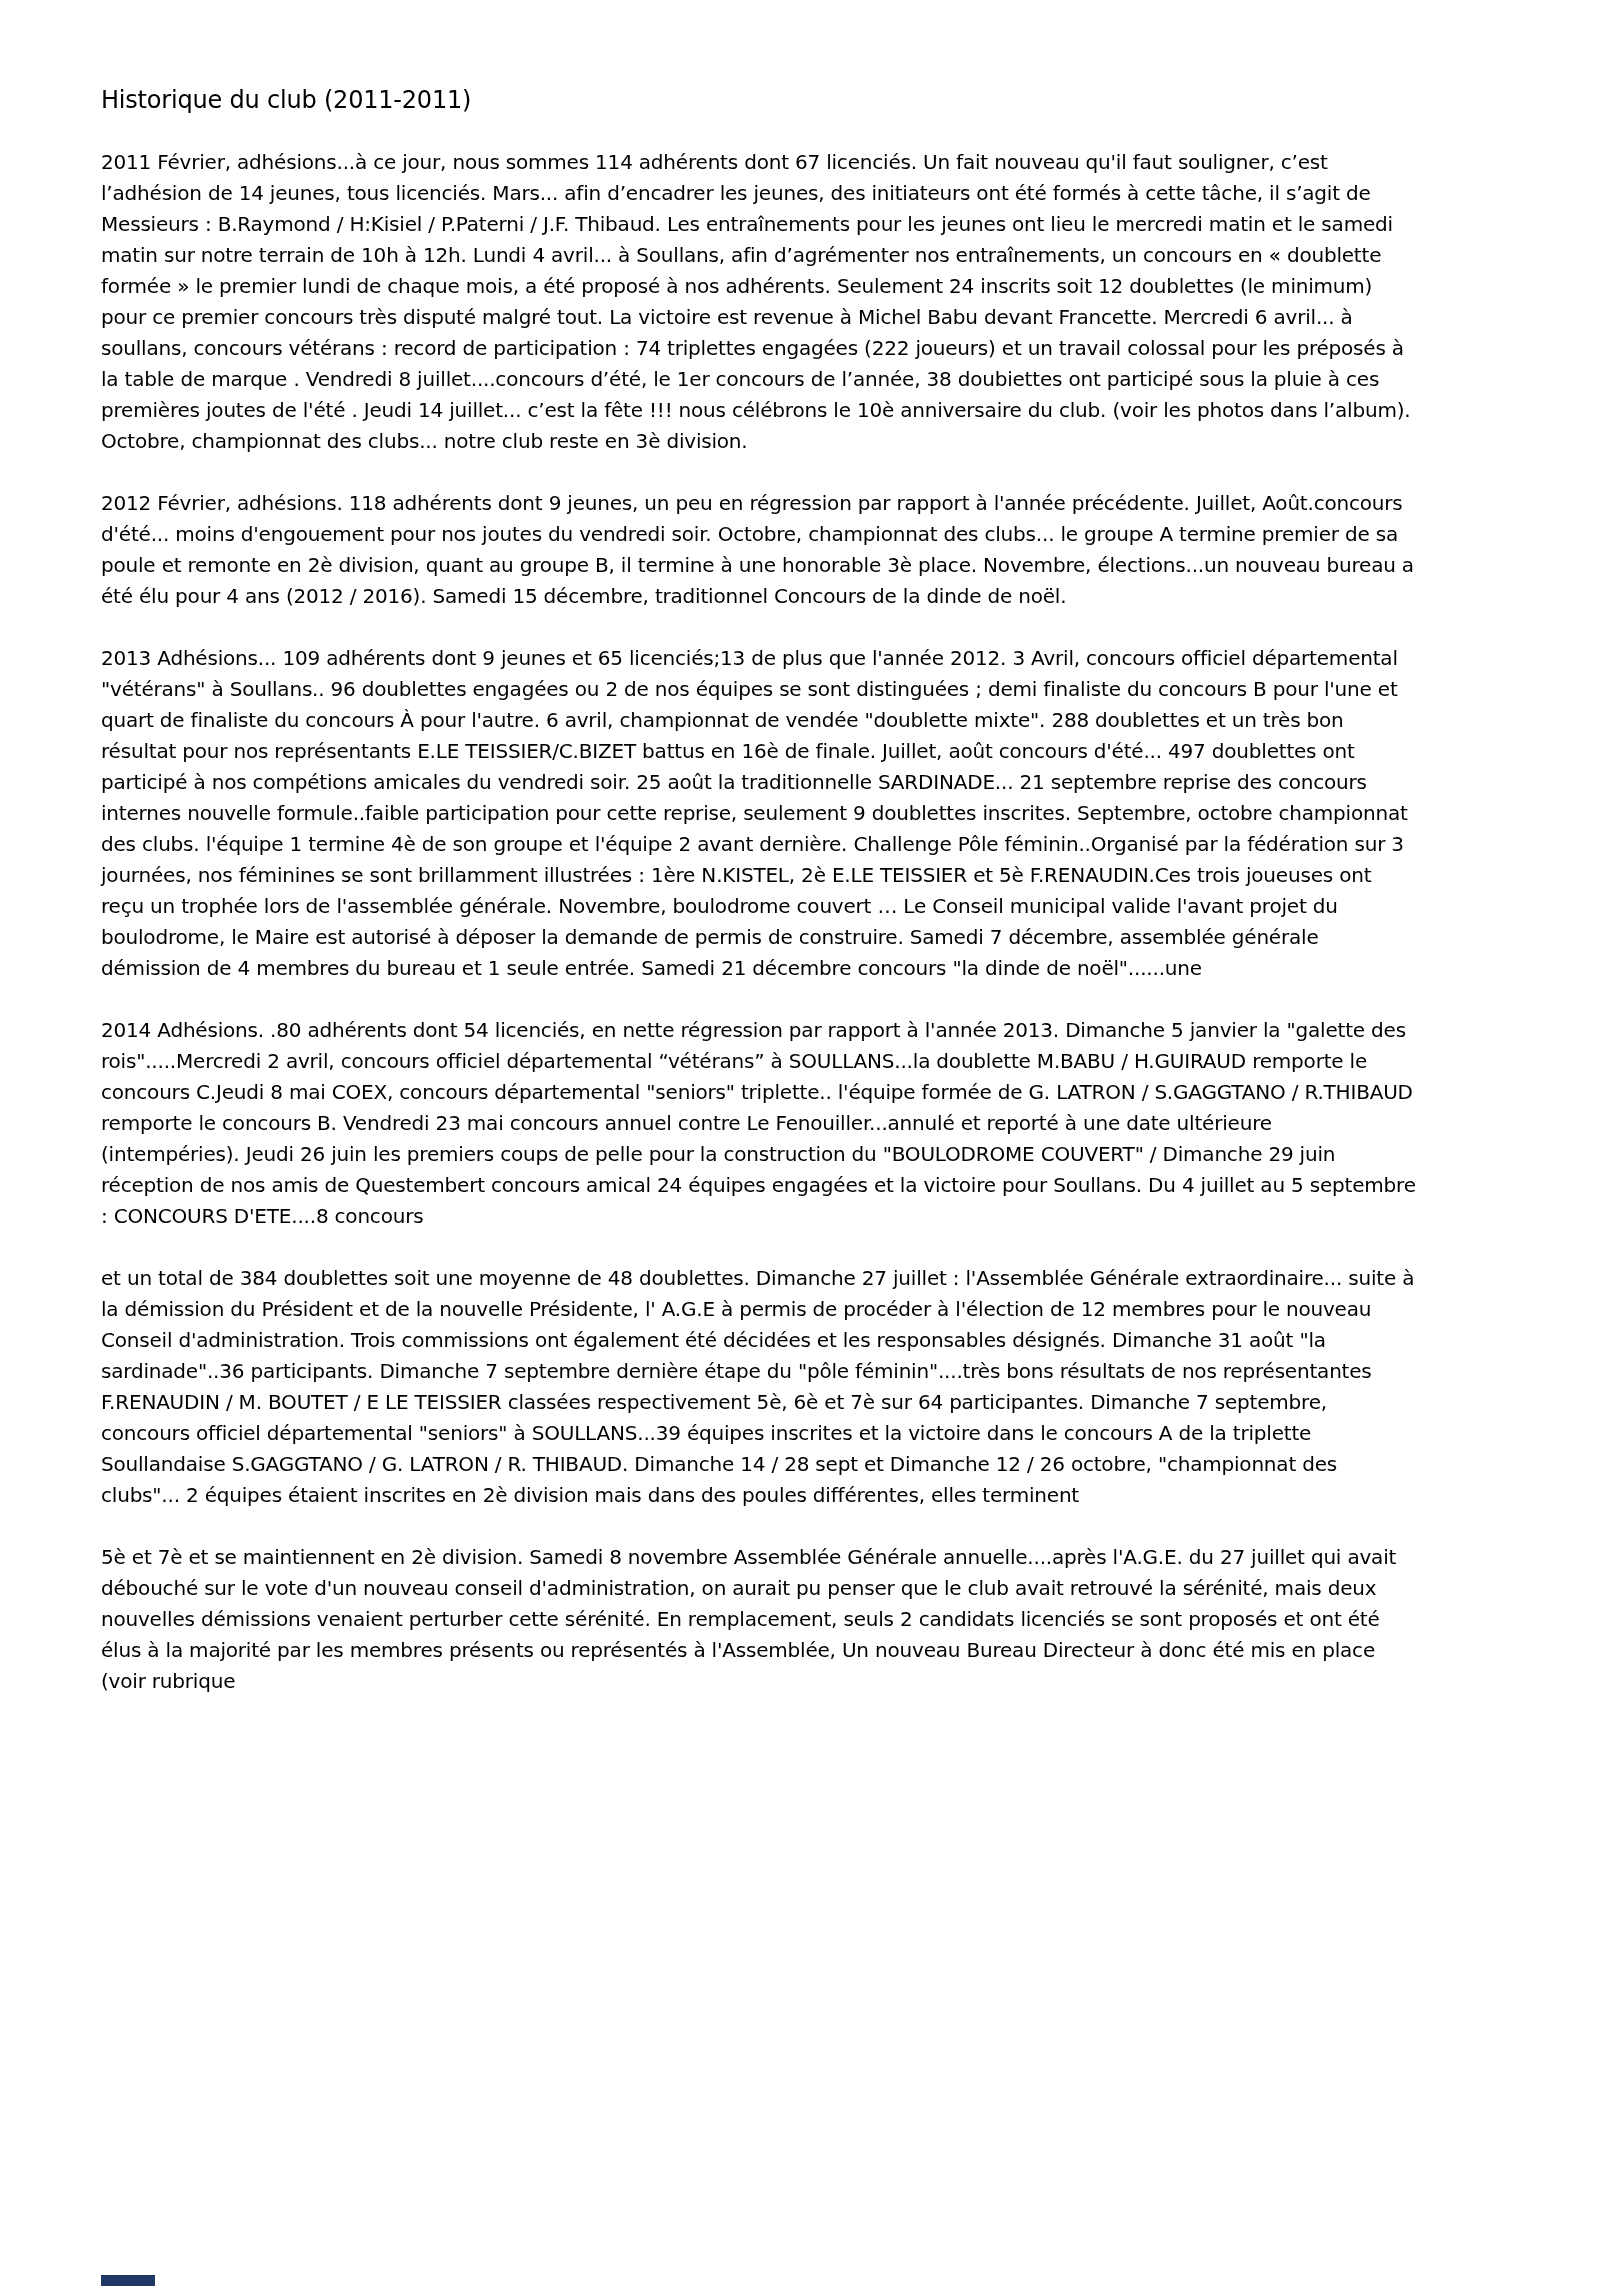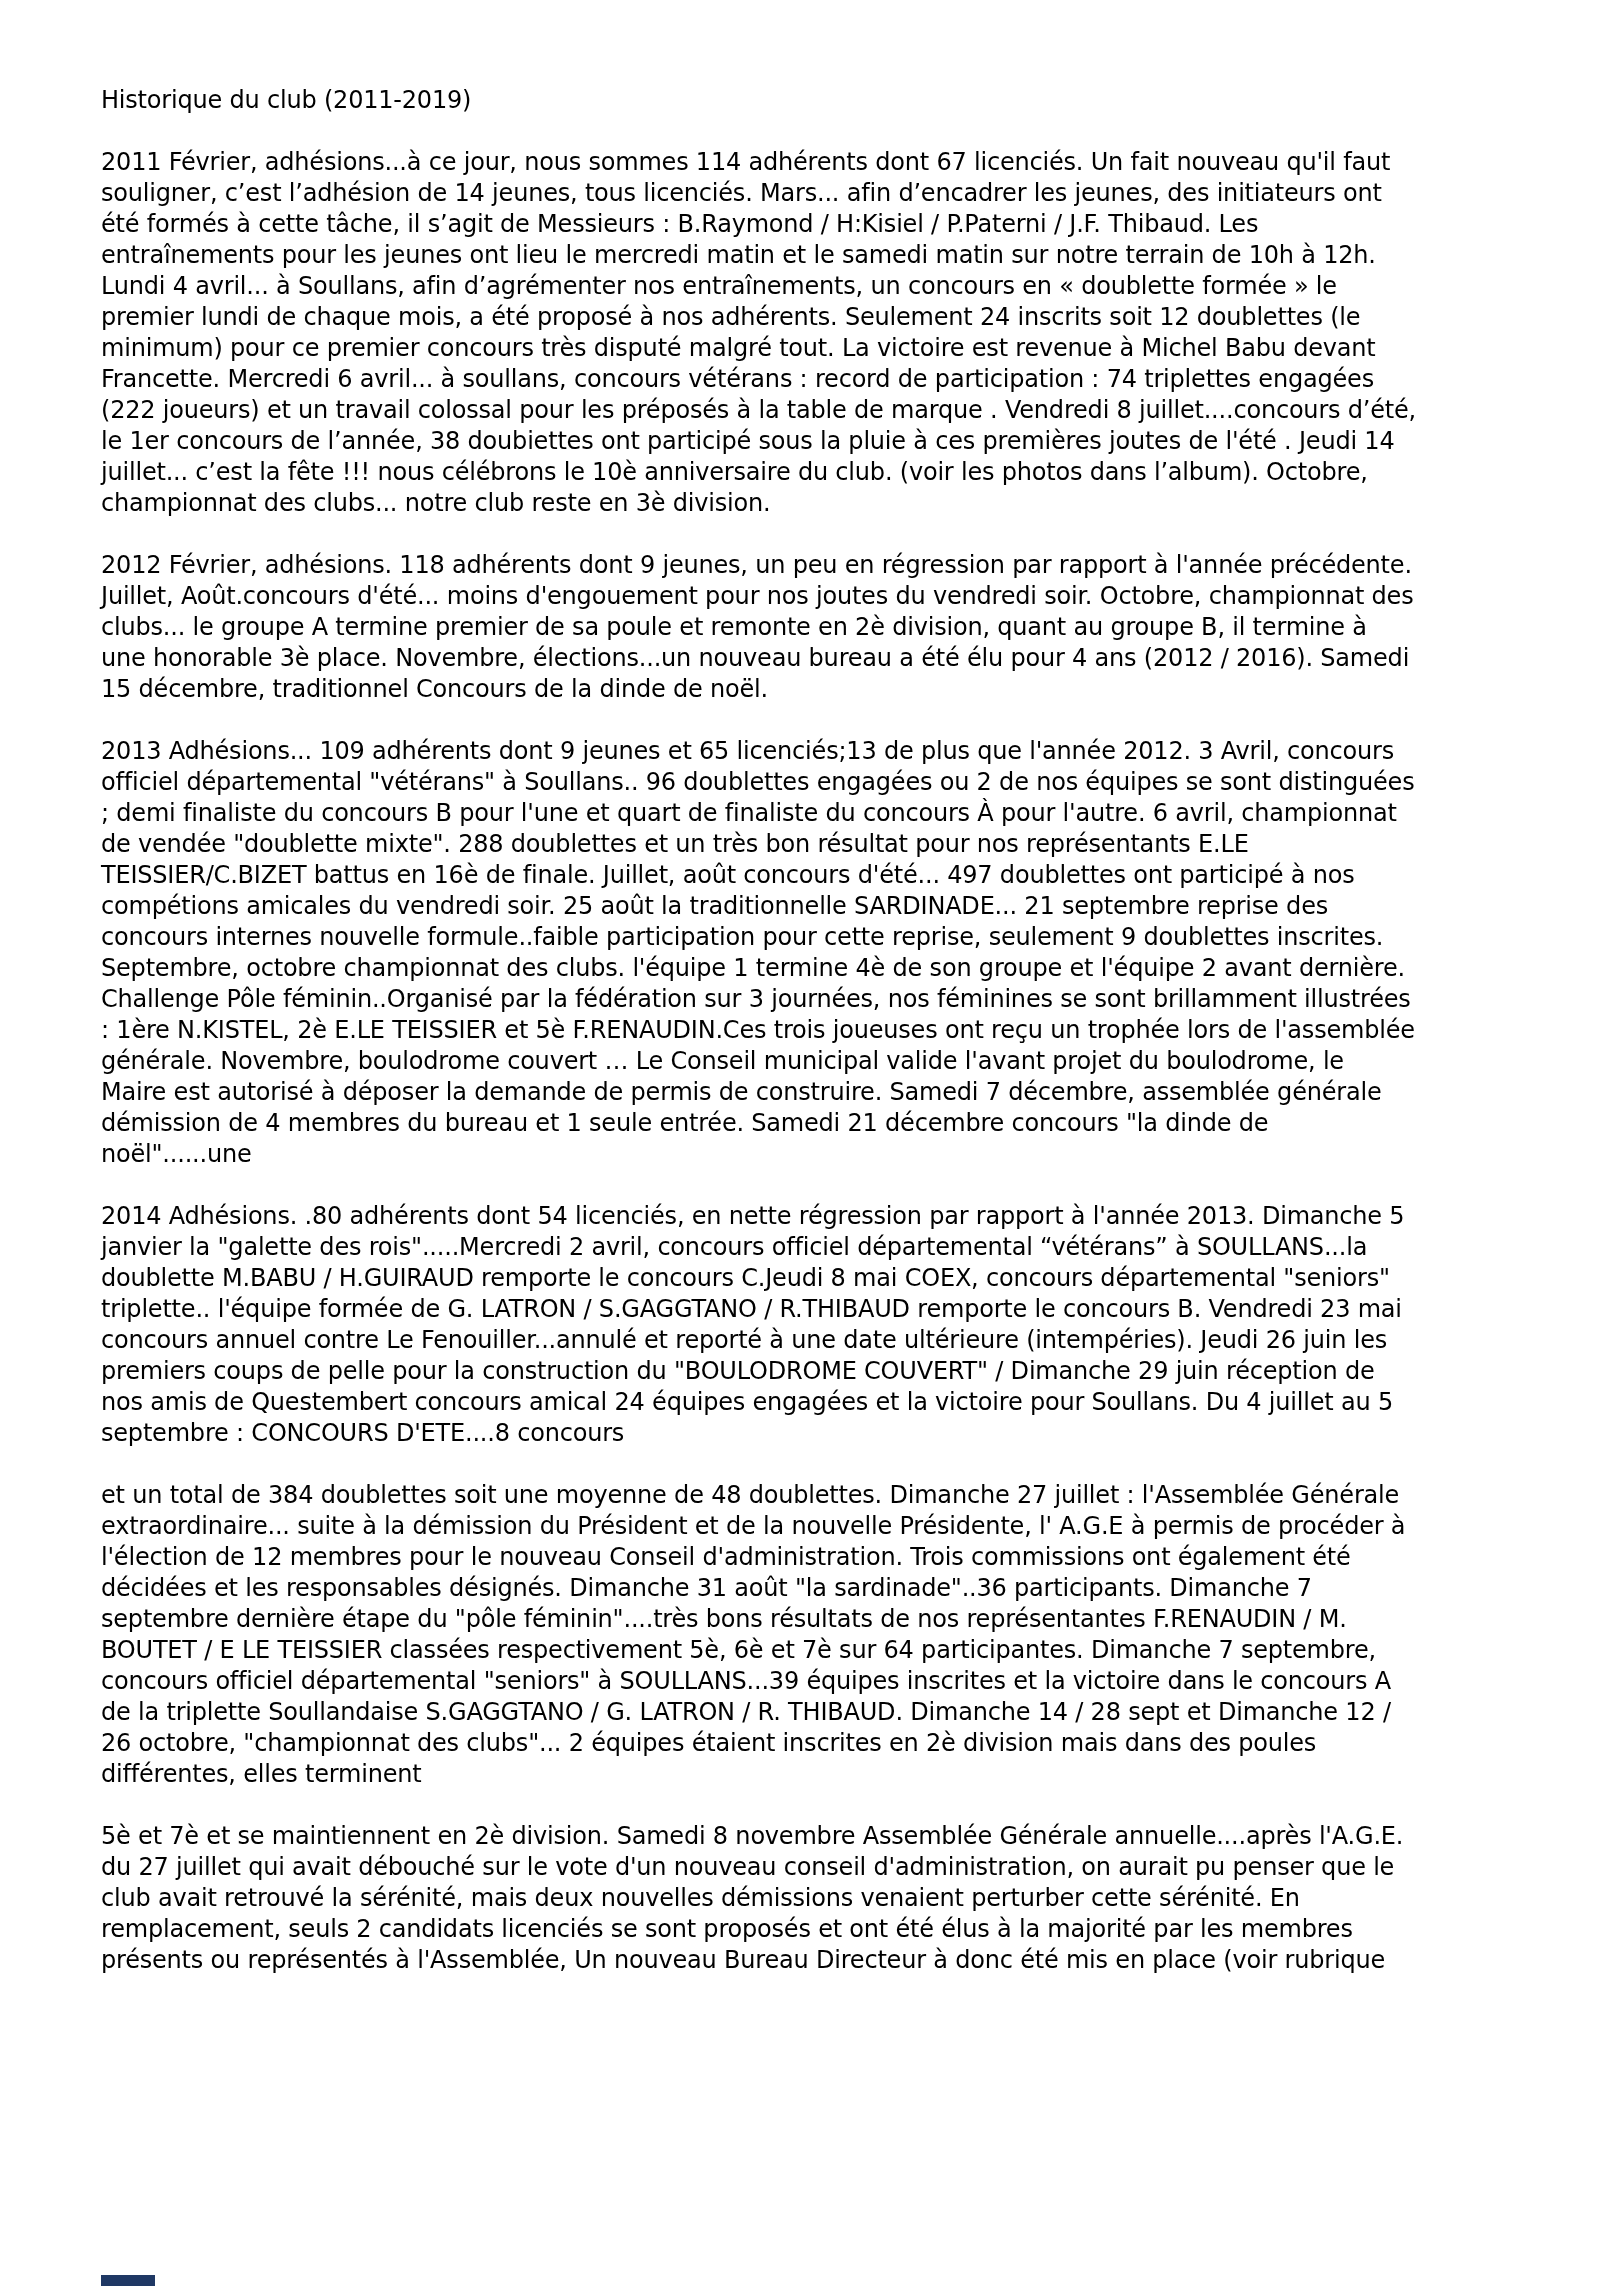--- a/index.html
+++ b/index.html
@@ -19,41 +19,41 @@
     width: 1315px;
   }
   .doc-title {
     font-size: 24px;
     line-height: 31px;
     font-weight: 400;
     letter-spacing: -0.2px;
     margin: 0 0 31px 0;
   }
   .para {
-    font-size: 24px;
+    font-size: 20px;
     line-height: 31px;
     font-weight: 400;
     letter-spacing: -0.2px;
     margin: 0 0 31px 0;
     text-align: left;
   }
   .footer-bar {
     position: absolute;
     left: 101px;
     top: 2275px;
     width: 54px;
     height: 11px;
   }
 </style>
 </head>
 <body>
 
 <div class="page">
   <div class="content">
-    <h1 class="doc-title">Historique du club (2011-2019)</h1>
+    <h1 class="doc-title">Historique du club (2011-2011)</h1>
 
     <p class="para">2011 Février, adhésions...à ce jour, nous sommes 114 adhérents dont 67 licenciés. Un fait nouveau qu'il faut souligner, c’est l’adhésion de 14 jeunes, tous licenciés. Mars... afin d’encadrer les jeunes, des initiateurs ont été formés à cette tâche, il s’agit de Messieurs : B.Raymond / H:Kisiel / P.Paterni / J.F. Thibaud. Les entraînements pour les jeunes ont lieu le mercredi matin et le samedi matin sur notre terrain de 10h à 12h. Lundi 4 avril... à Soullans, afin d’agrémenter nos entraînements, un concours en « doublette formée » le premier lundi de chaque mois, a été proposé à nos adhérents. Seulement 24 inscrits soit 12 doublettes (le minimum) pour ce premier concours très disputé malgré tout. La victoire est revenue à Michel Babu devant Francette. Mercredi 6 avril... à soullans, concours vétérans : record de participation : 74 triplettes engagées (222 joueurs) et un travail colossal pour les préposés à la table de marque . Vendredi 8 juillet....concours d’été, le 1er concours de l’année, 38 doubiettes ont participé sous la pluie à ces premières joutes de l'été . Jeudi 14 juillet... c’est la fête !!! nous célébrons le 10è anniversaire du club. (voir les photos dans l’album). Octobre, championnat des clubs... notre club reste en 3è division.</p>
 
     <p class="para">2012 Février, adhésions. 118 adhérents dont 9 jeunes, un peu en régression par rapport à l'année précédente. Juillet, Août.concours d'été... moins d'engouement pour nos joutes du vendredi soir. Octobre, championnat des clubs... le groupe A termine premier de sa poule et remonte en 2è division, quant au groupe B, il termine à une honorable 3è place. Novembre, élections...un nouveau bureau a été élu pour 4 ans (2012 / 2016). Samedi 15 décembre, traditionnel Concours de la dinde de noël.</p>
 
     <p class="para">2013 Adhésions... 109 adhérents dont 9 jeunes et 65 licenciés;13 de plus que l'année 2012. 3 Avril, concours officiel départemental "vétérans" à Soullans.. 96 doublettes engagées ou 2 de nos équipes se sont distinguées ; demi finaliste du concours B pour l'une et quart de finaliste du concours À pour l'autre. 6 avril, championnat de vendée "doublette mixte". 288 doublettes et un très bon résultat pour nos représentants E.LE TEISSIER/C.BIZET battus en 16è de finale. Juillet, août concours d'été... 497 doublettes ont participé à nos compétions amicales du vendredi soir. 25 août la traditionnelle SARDINADE... 21 septembre reprise des concours internes nouvelle formule..faible participation pour cette reprise, seulement 9 doublettes inscrites. Septembre, octobre championnat des clubs. l'équipe 1 termine 4è de son groupe et l'équipe 2 avant dernière. Challenge Pôle féminin..Organisé par la fédération sur 3 journées, nos féminines se sont brillamment illustrées : 1ère N.KISTEL, 2è E.LE TEISSIER et 5è F.RENAUDIN.Ces trois joueuses ont reçu un trophée lors de l'assemblée générale. Novembre, boulodrome couvert … Le Conseil municipal valide l'avant projet du boulodrome, le Maire est autorisé à déposer la demande de permis de construire. Samedi 7 décembre, assemblée générale démission de 4 membres du bureau et 1 seule entrée. Samedi 21 décembre concours "la dinde de noël"......une</p>
 
     <p class="para">2014 Adhésions. .80 adhérents dont 54 licenciés, en nette régression par rapport à l'année 2013. Dimanche 5 janvier la "galette des rois".....Mercredi 2 avril, concours officiel départemental “vétérans” à SOULLANS...la doublette M.BABU / H.GUIRAUD remporte le concours C.Jeudi 8 mai COEX, concours départemental "seniors" triplette.. l'équipe formée de G. LATRON / S.GAGGTANO / R.THIBAUD remporte le concours B. Vendredi 23 mai concours annuel contre Le Fenouiller...annulé et reporté à une date ultérieure (intempéries). Jeudi 26 juin les premiers coups de pelle pour la construction du "BOULODROME COUVERT" / Dimanche 29 juin réception de nos amis de Questembert concours amical 24 équipes engagées et la victoire pour Soullans. Du 4 juillet au 5 septembre : CONCOURS D'ETE....8 concours</p>
 
     <p class="para">et un total de 384 doublettes soit une moyenne de 48 doublettes. Dimanche 27 juillet : l'Assemblée Générale extraordinaire... suite à la démission du Président et de la nouvelle Présidente, l' A.G.E à permis de procéder à l'élection de 12 membres pour le nouveau Conseil d'administration. Trois commissions ont également été décidées et les responsables désignés. Dimanche 31 août "la sardinade"..36 participants. Dimanche 7 septembre dernière étape du "pôle féminin"....très bons résultats de nos représentantes F.RENAUDIN / M. BOUTET / E LE TEISSIER classées respectivement 5è, 6è et 7è sur 64 participantes. Dimanche 7 septembre, concours officiel départemental "seniors" à SOULLANS...39 équipes inscrites et la victoire dans le concours A de la triplette Soullandaise S.GAGGTANO / G. LATRON / R. THIBAUD. Dimanche 14 / 28 sept et Dimanche 12 / 26 octobre, "championnat des clubs"... 2 équipes étaient inscrites en 2è division mais dans des poules différentes, elles terminent</p>

